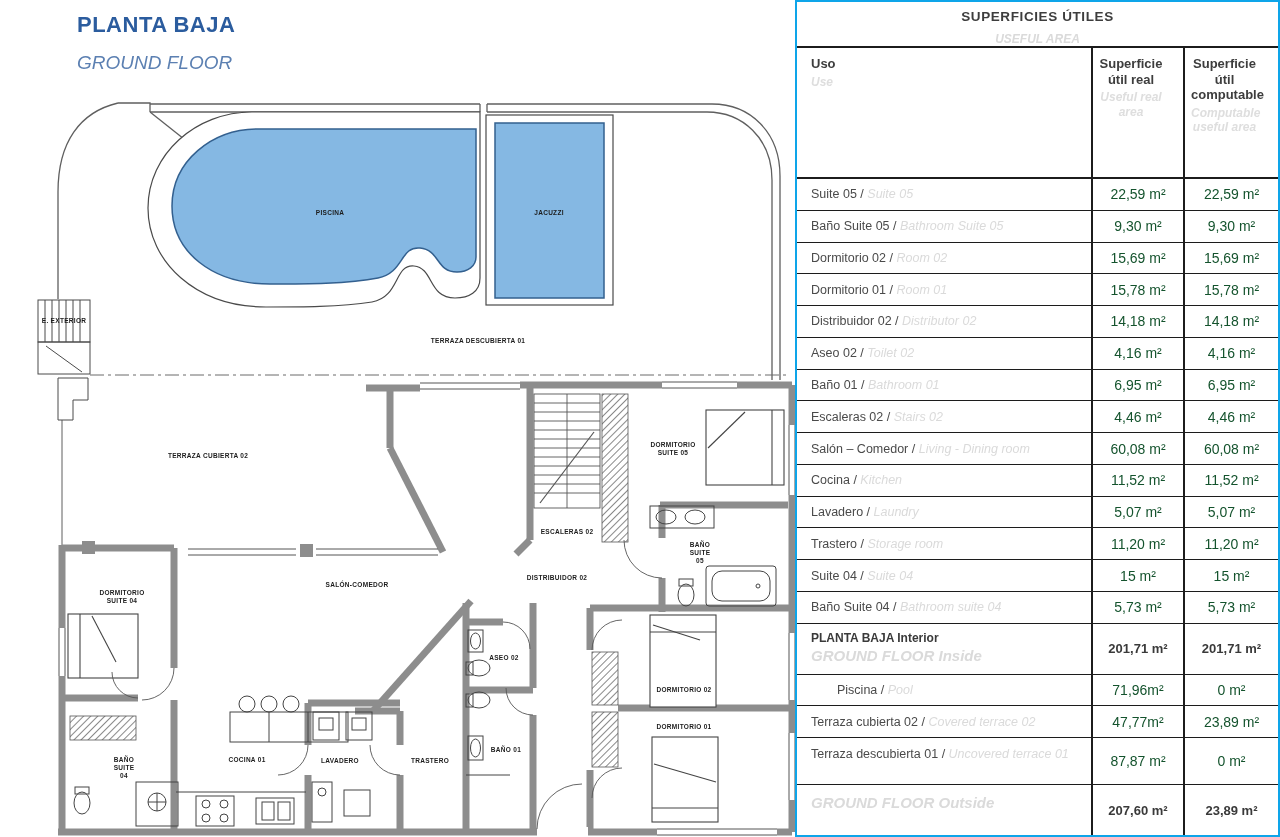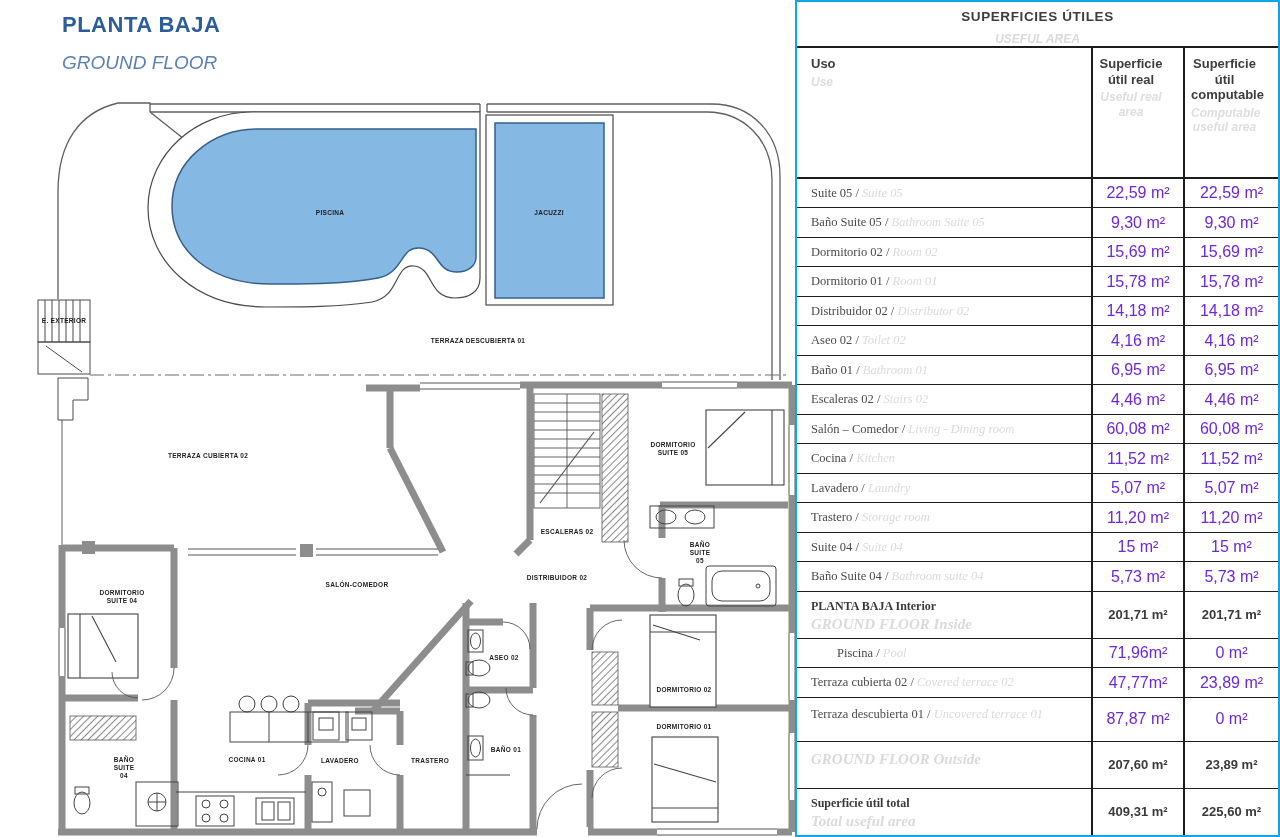--- a/index.html
+++ b/index.html
@@ -2,21 +2,21 @@
 <html><head>
 <meta charset="utf-8">
 <style>
   html,body{margin:0;padding:0;background:#ffffff;width:1280px;height:837px;overflow:hidden;
     font-family:"Liberation Sans", sans-serif;}
   .page{position:relative;width:1280px;height:837px;background:#fff;}
 
   
   .plan{position:absolute;left:0;top:0;width:795px;height:837px;}
   .plan svg{position:absolute;left:0;top:0;}
-  .titleblock{position:absolute;left:62px;top:12px;z-index:5;}
+  .titleblock{position:absolute;left:77px;top:12px;z-index:5;}
   .title-es{font-size:22px;font-weight:bold;letter-spacing:.5px;color:#2b5c9e;}
   .title-en{font-size:19px;font-style:italic;color:#5c80b2;margin-top:14px;}
   .plan-label{position:absolute;transform:translate(-50%,-50%);z-index:4;
     font-size:6.5px;font-weight:bold;color:#1c1c1c;letter-spacing:.3px;
     white-space:pre-line;text-align:center;line-height:1.25;}
 
   
   .panel{position:absolute;left:795px;top:0;width:485px;height:837px;
     border:2px solid #0ea5e9;box-sizing:border-box;display:flex;flex-direction:column;background:#fff;}
   .t-head1{height:44px;border-bottom:2px solid #1c1c1c;text-align:center;flex:none;}
@@ -25,23 +25,23 @@
   .cols{display:grid;grid-template-columns:1fr 92px 95px;}
   .t-head2{height:129px;border-bottom:2px solid #1c1c1c;flex:none;}
   .t-head2 .hc{padding-top:8px;box-sizing:border-box;}
   .t-head2 .hc1{padding-left:14px;}
   .t-head2 .hc2,.t-head2 .hc3{border-left:2px solid #1c1c1c;text-align:center;padding-left:6px;padding-right:20px;}
   .h-es{font-size:13px;font-weight:bold;color:#3d3d3d;line-height:1.2;}
   .h-en{font-size:12px;font-style:italic;font-weight:bold;color:#dedede;line-height:1.2;margin-top:3px;}
   .t-body{flex:1;display:flex;flex-direction:column;}
   .t-row{flex:1;border-bottom:1.5px solid #1c1c1c;min-height:0;}
   .t-row:last-child{border-bottom:none;}
-  .c-uso{padding-left:14px;display:flex;align-items:center;font-size:12.5px;color:#4a4a4a;box-sizing:border-box;font-family:Liberation Serif, serif;}
+  .c-uso{padding-left:14px;display:flex;align-items:center;font-size:12.5px;color:#4a4a4a;box-sizing:border-box;}
   .c-val{border-left:2px solid #1c1c1c;display:flex;align-items:center;justify-content:center;
-    font-size:16px;color:#6d28d9;text-align:center;}
+    font-size:14px;color:#14532d;text-align:center;}
   .es{color:#4a4a4a;}
   .sl{color:#4a4a4a;white-space:pre;}
   .en{color:#dadada;font-style:italic;}
   .row-group{flex:1.62;}
   .row-total{flex:1.62;}
   .row-item2{flex:1.5;}
   .row-group .c-uso,.row-total .c-uso{display:block;padding-top:7px;}
   .row-group .es,.row-total .es{display:block;font-weight:bold;font-size:12px;color:#3a3a3a;}
   .row-group .en,.row-total .en{display:block;font-weight:bold;font-size:15px;margin-top:2px;}
   .row-group .c-val,.row-total .c-val{font-weight:bold;font-size:13px;color:#3a3a3a;}
@@ -569,23 +569,15 @@
         </div>
 
         <div class="t-row cols row-group">
           <div class="c-uso">
             <span class="en">GROUND FLOOR Outside</span>
           </div>
           <div class="c-val">207,60 m²</div>
           <div class="c-val">23,89 m²</div>
         </div>
 
-        <div class="t-row cols row-total">
-          <div class="c-uso">
-            <span class="es">Superficie útil total</span>
-            <span class="en">Total useful area</span>
-          </div>
-          <div class="c-val">409,31 m²</div>
-          <div class="c-val">225,60 m²</div>
-        </div>
       </div>
   </div>
 </div>
 
 </body></html>

